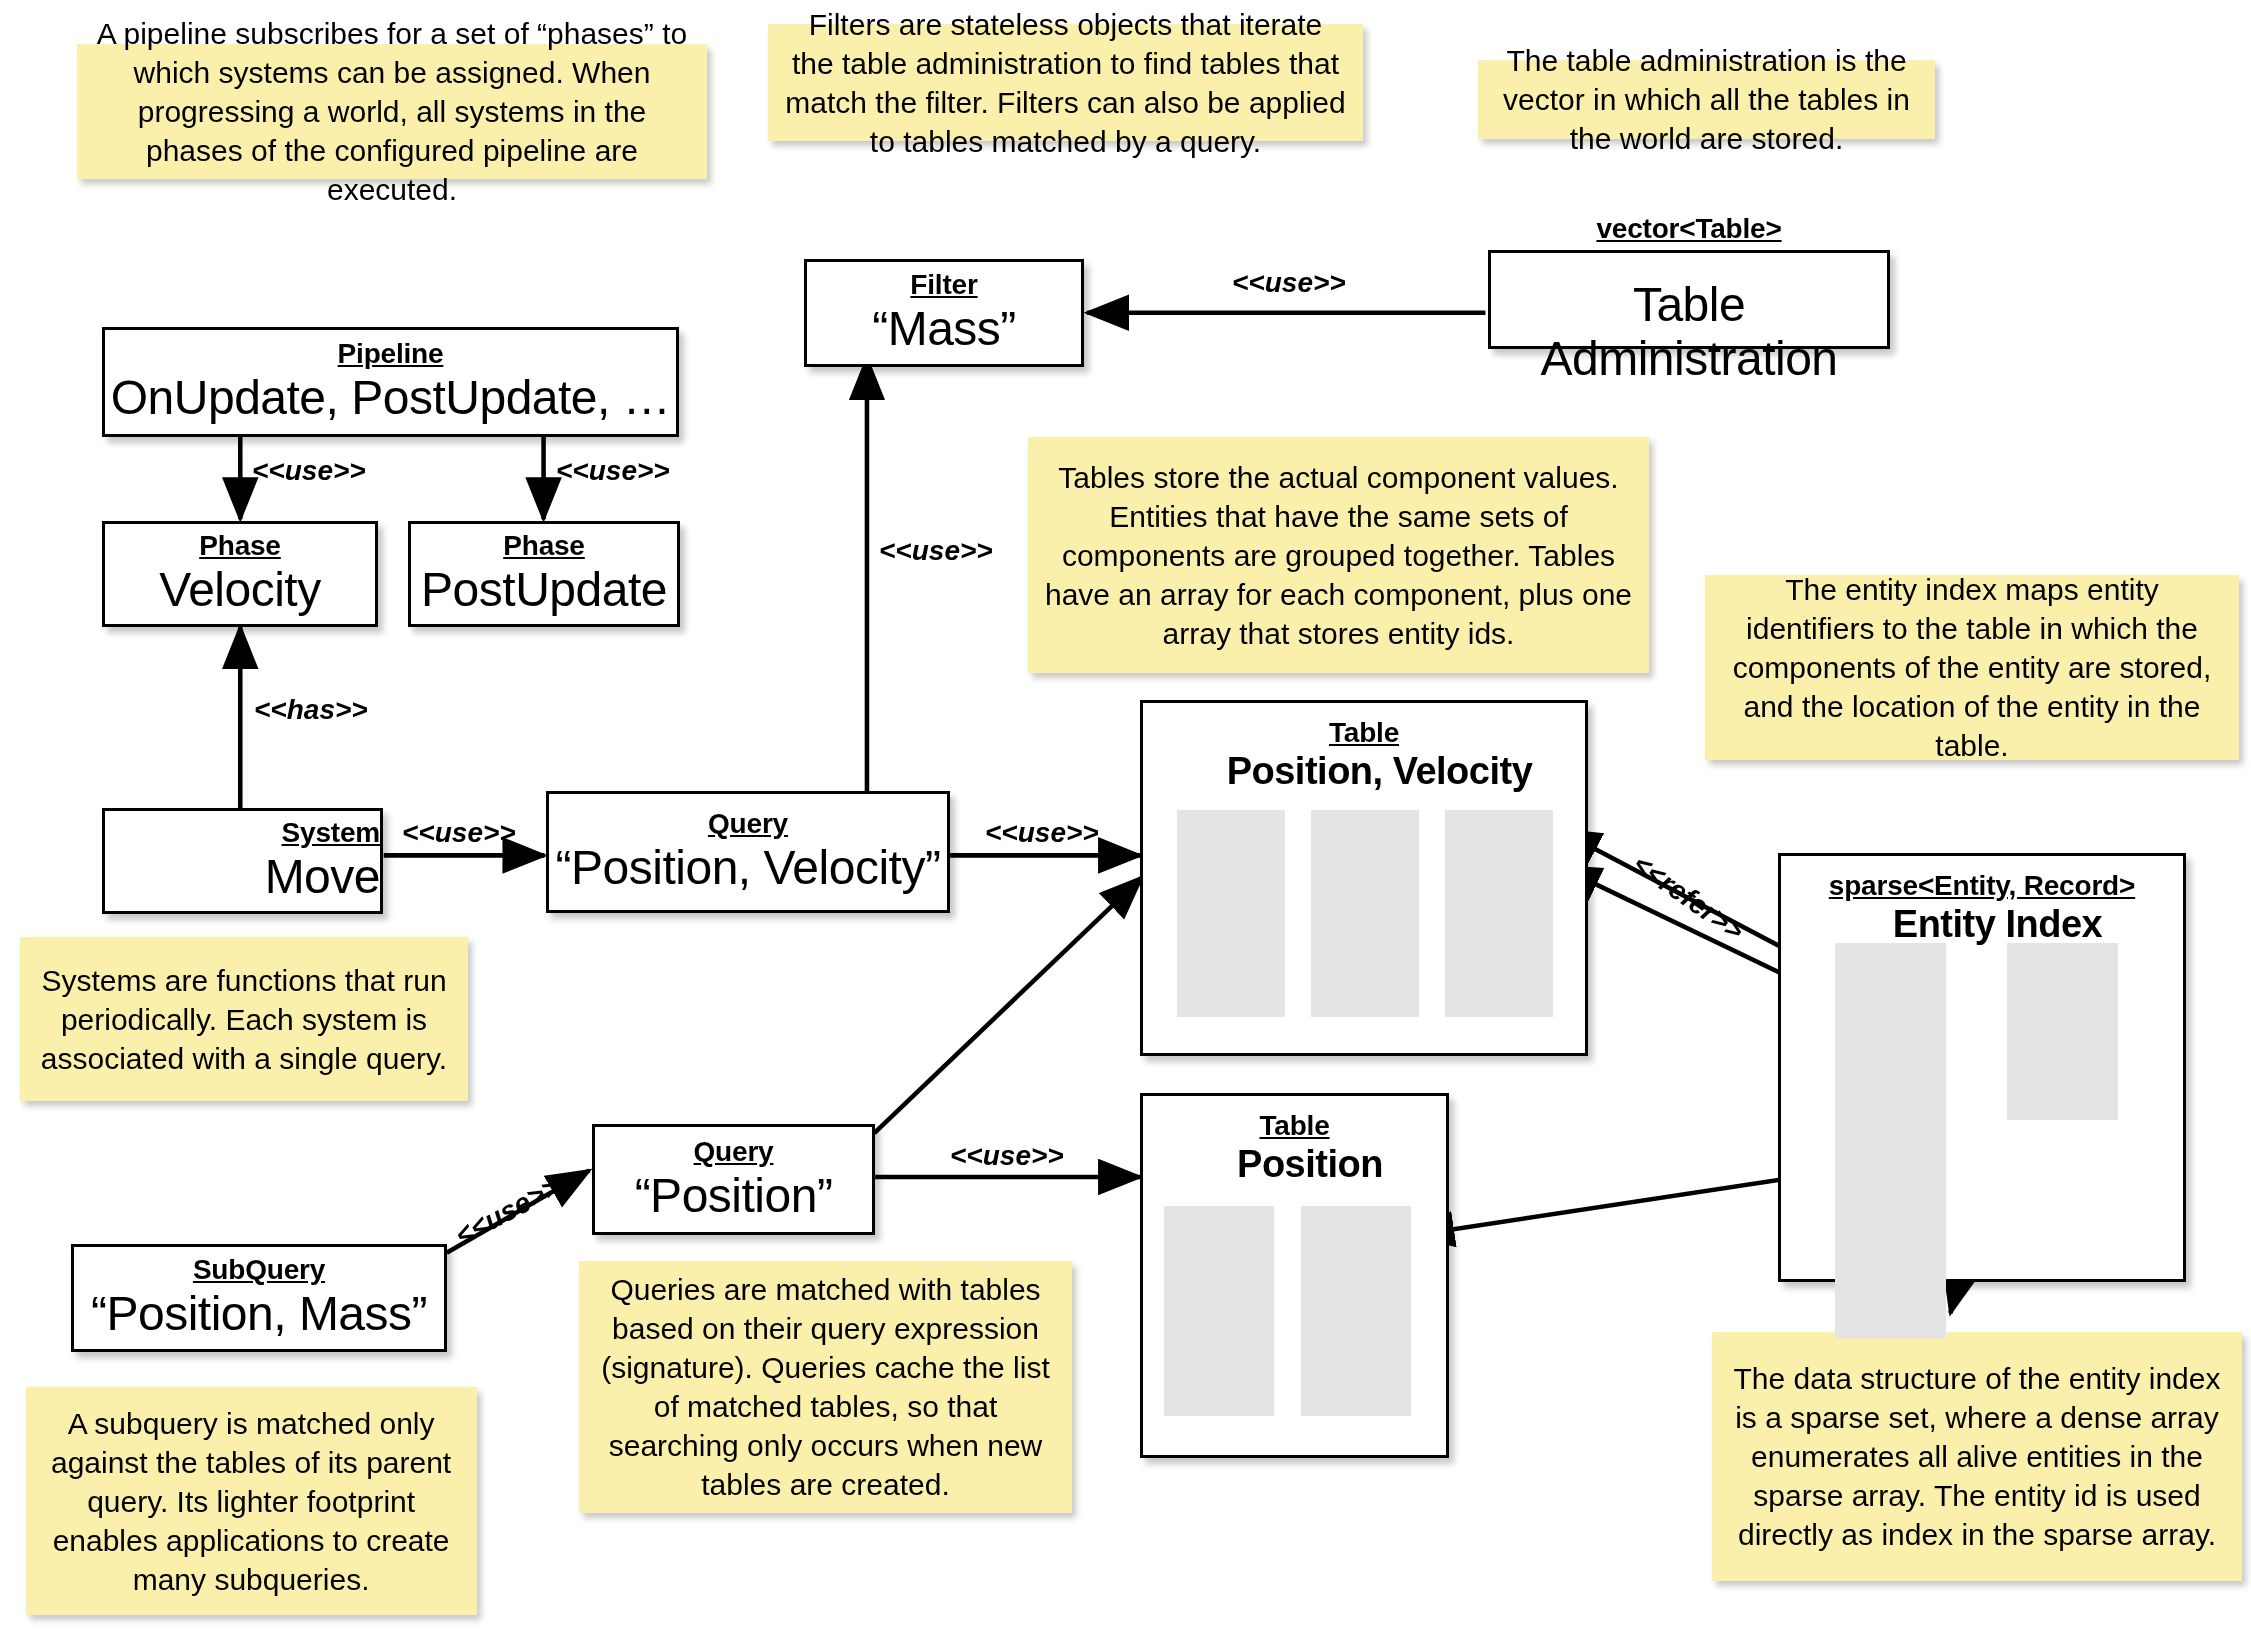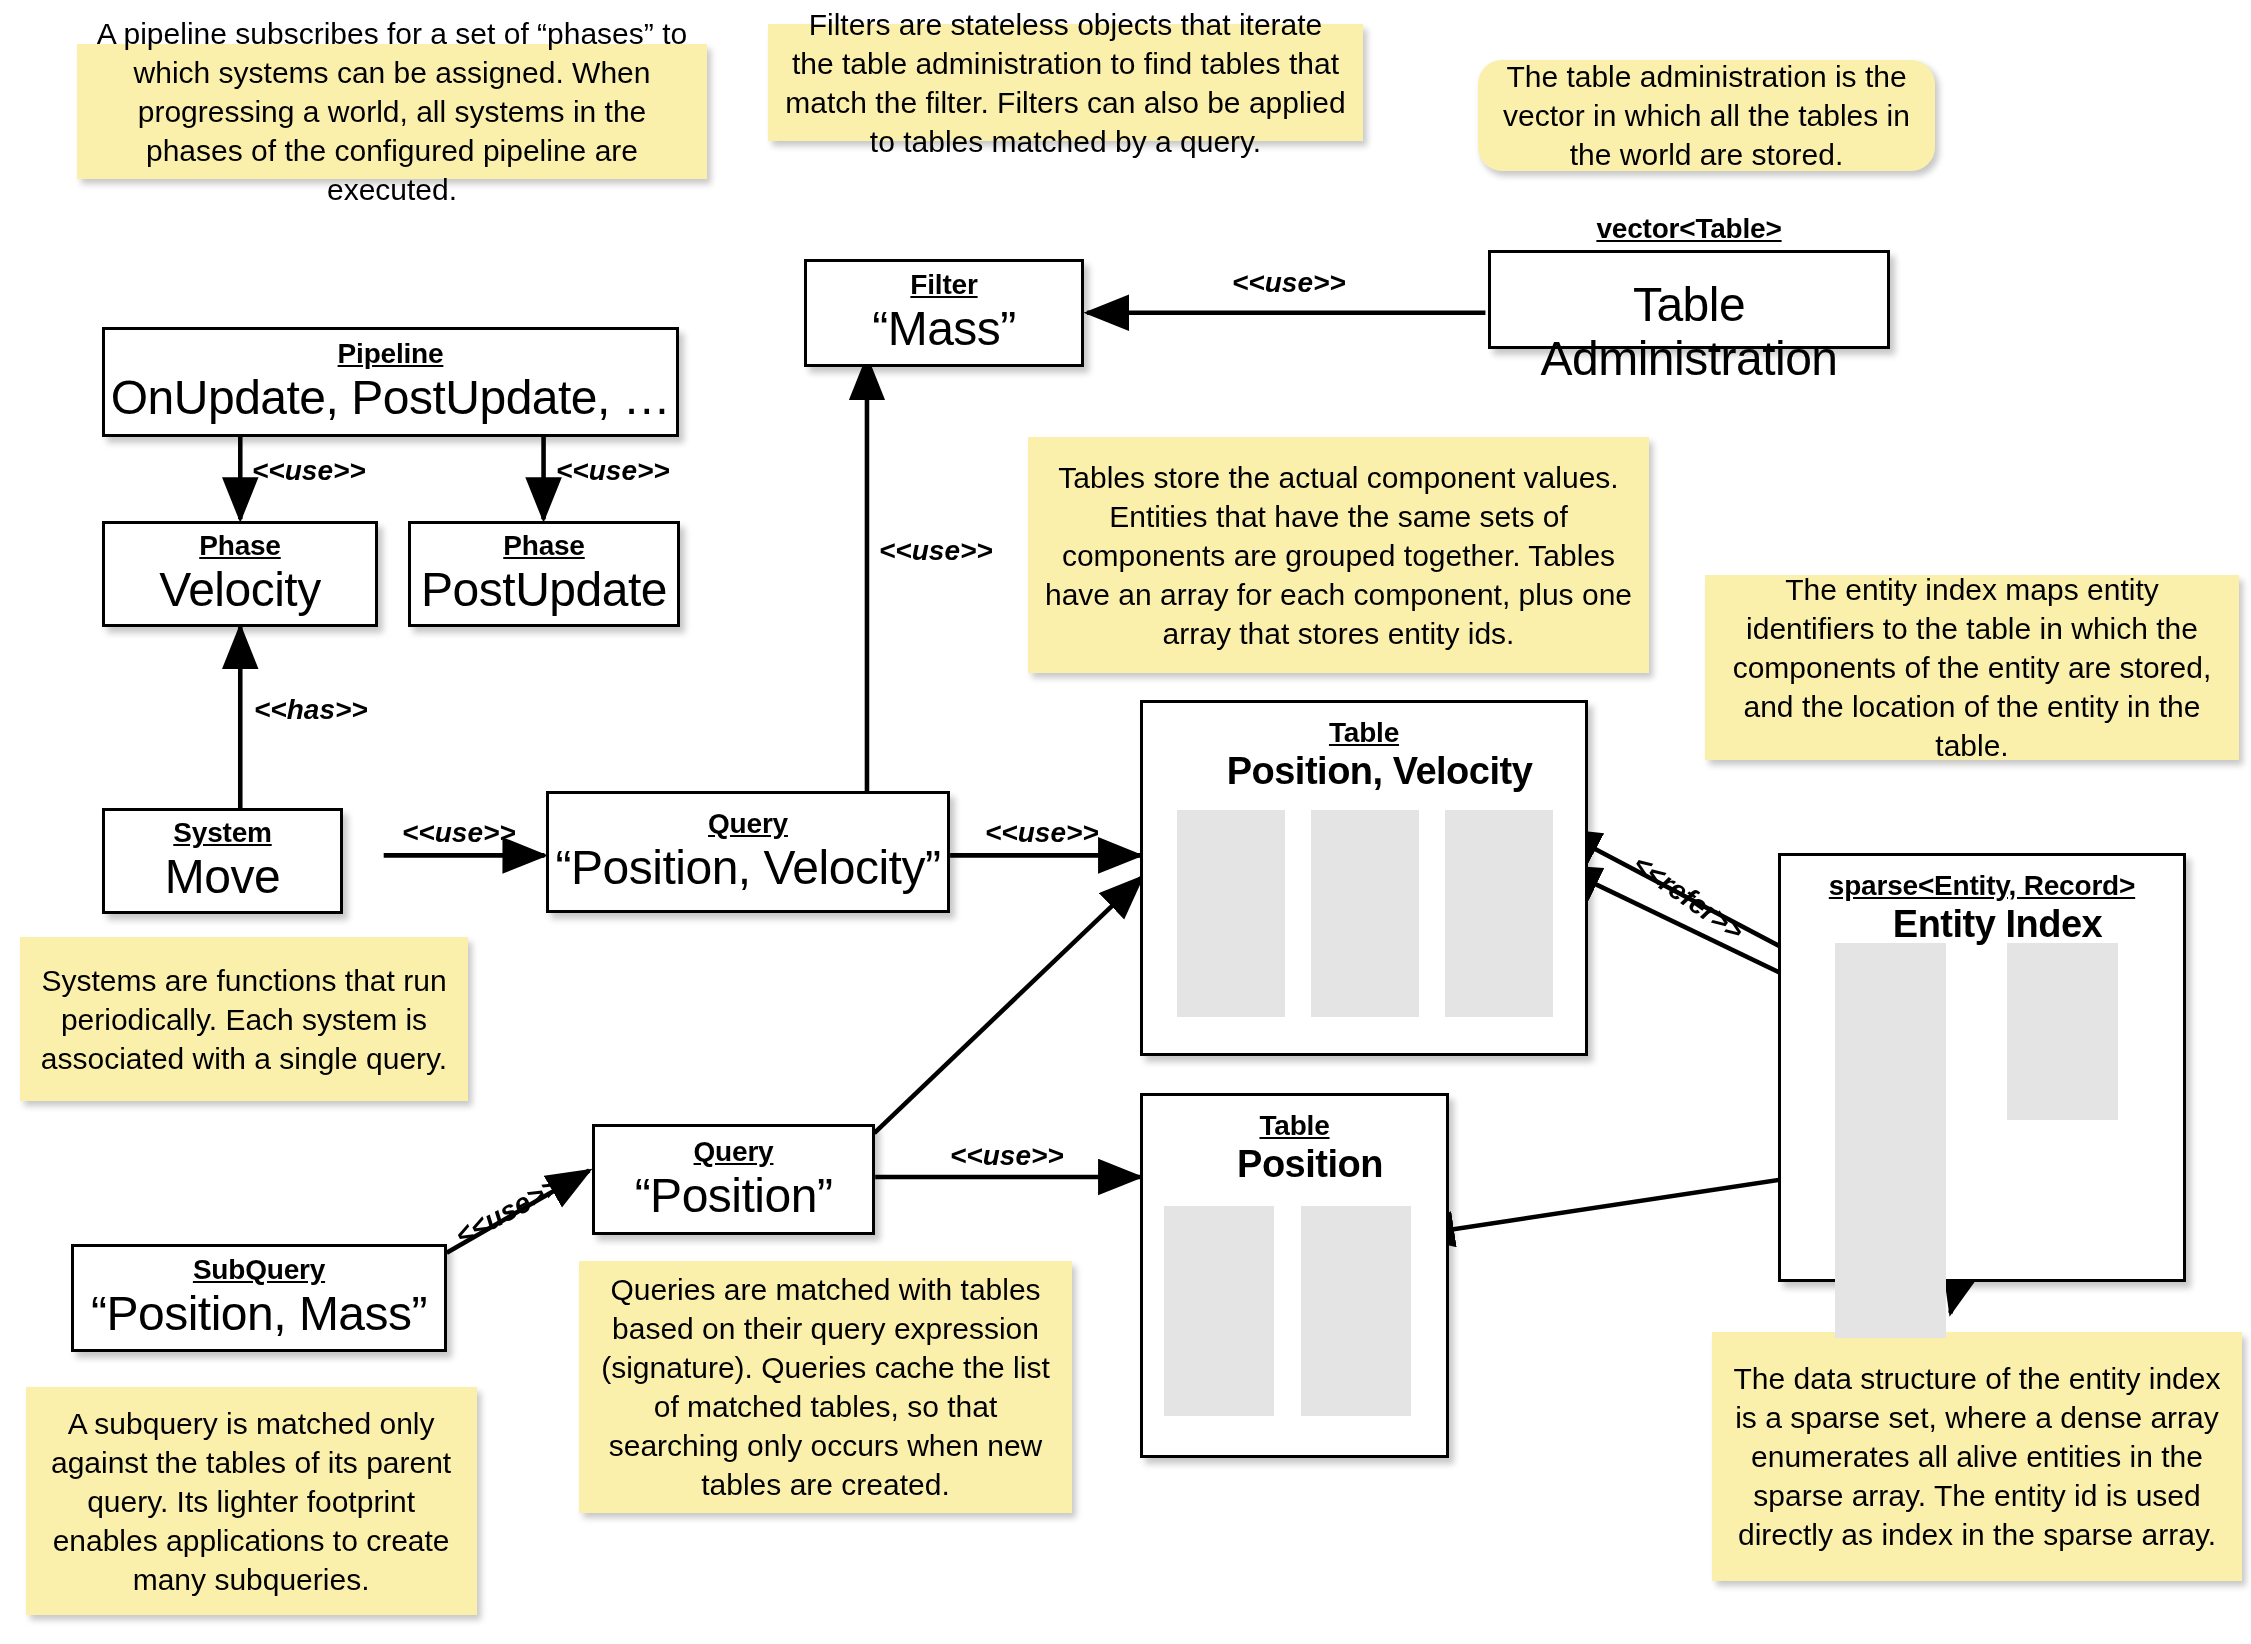--- a/index.html
+++ b/index.html
@@ -151,21 +151,21 @@
   </svg>
 
   <div class="note" style="left:77px; top:44px; width:630px; height:135px;">
     <span>A pipeline subscribes for a set of “phases” to which systems can be assigned. When progressing a world, all systems in the phases of the configured pipeline are executed.</span>
   </div>
 
   <div class="note" style="left:768px; top:24px; width:595px; height:117px;">
     <span>Filters are stateless objects that iterate the table administration to find tables that match the filter. Filters can also be applied to tables matched by a query.</span>
   </div>
 
-  <div class="note" style="left:1478px; top:60px; width:457px; height:111px;border-radius:24px;">
+  <div class="note" style="left:1478px; top:60px; width:457px; height:79px;">
     <span>The table administration is the vector in which all the tables in the world are stored.</span>
   </div>
 
   <div class="note" style="left:1028px; top:437px; width:621px; height:236px;">
     <span>Tables store the actual component values. Entities that have the same sets of components are grouped together. Tables have an array for each component, plus one array that stores entity ids.</span>
   </div>
 
   <div class="note" style="left:1705px; top:556px; width:534px; height:185px;margin-top:19px;">
     <span>The entity index maps entity identifiers to the table in which the components of the entity are stored, and the location of the entity in the table.</span>
   </div>
@@ -194,21 +194,21 @@
   <div class="node" style="left:102px; top:521px; width:276px; height:106px;">
     <div class="stereo">Phase</div>
     <div class="name">Velocity</div>
   </div>
 
   <div class="node" style="left:408px; top:521px; width:272px; height:106px;">
     <div class="stereo">Phase</div>
     <div class="name">PostUpdate</div>
   </div>
 
-  <div class="node" style="left:102px; top:808px; width:241px; height:106px;">
+  <div class="node" style="left:102px; top:808px; width:281px; height:106px;align-items:flex-end;">
     <div class="stereo">System</div>
     <div class="name">Move</div>
   </div>
 
   <div class="node" style="left:546px; top:791px; width:404px; height:122px;">
     <div class="stereo">Query</div>
     <div class="name">“Position, Velocity”</div>
   </div>
 
   <div class="node" style="left:592px; top:1124px; width:283px; height:111px;">

